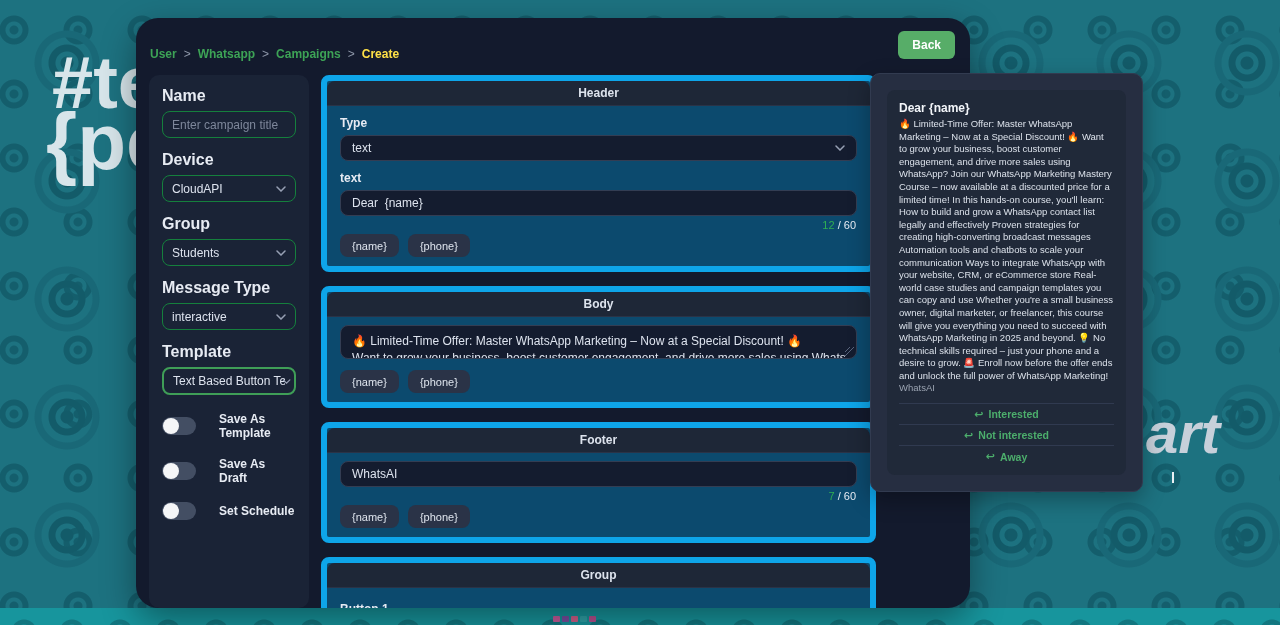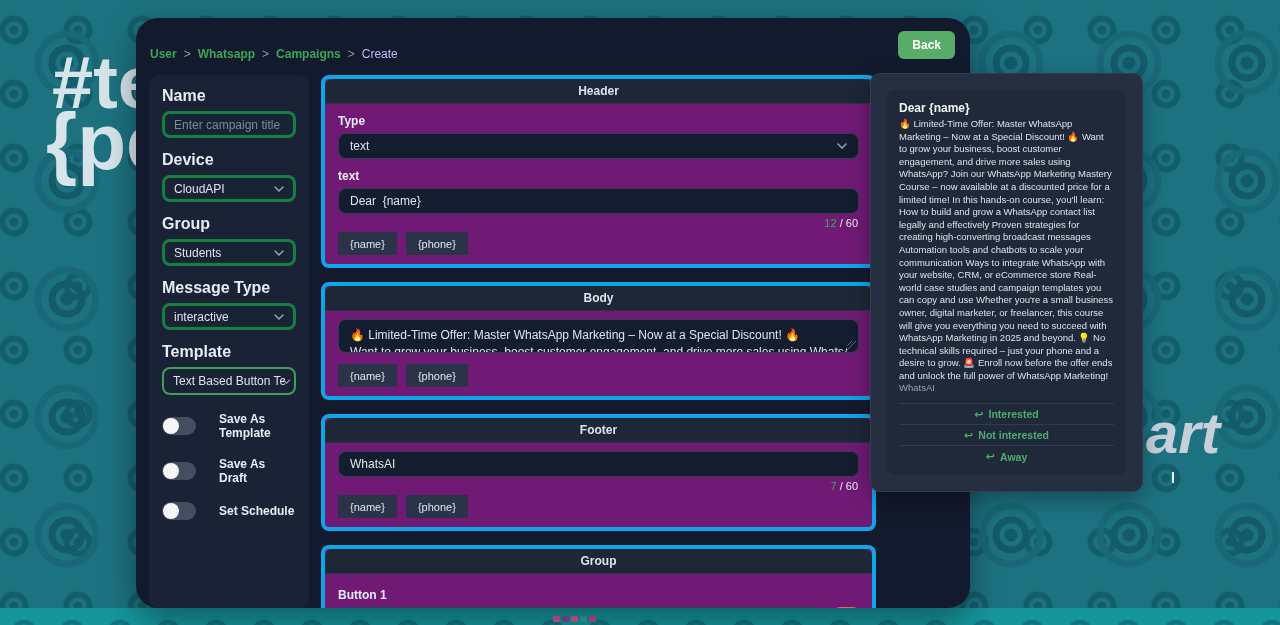--- a/index.html
+++ b/index.html
@@ -37,71 +37,71 @@
   .panel {
     position:absolute; left:136px; top:18px; width:834px; height:590px;
     background:#131a2d; border-radius:22px; z-index:2; overflow:hidden;
     box-shadow:0 12px 34px rgba(0,0,0,.38);
   }
 
   
   .crumbs { position:absolute; left:14px; top:29px; font-size:12px; font-weight:bold; display:flex; gap:7px; align-items:center; }
   .crumb-link { color:#3da356; cursor:pointer; }
   .crumb-sep { color:#8d96a8; font-weight:normal; }
-  .crumb-current { color:#c4b5fd; font-weight:normal; }
+  .crumb-current { color:#fde047; font-weight:bold; }
   .back-btn {
     position:absolute; right:15px; top:13px; background:#57ad68; color:#fff;
     font-size:12px; font-weight:bold; padding:7px 14px; border-radius:6px; border:none; cursor:pointer;
   }
 
   
   .form-card {
     position:absolute; left:13px; top:57px; width:160px; height:533px;
     background:#1a2336; border-radius:10px; padding:12px 13px;
   }
   .f-label { font-size:16px; font-weight:bold; color:#e7ebf3; margin-bottom:6px; }
   .f-field { margin-bottom:13px; }
   .f-input, .f-select {
-    width:100%; height:27px; background:transparent; border:3px solid #15803d; border-radius:8px;
+    width:100%; height:27px; background:transparent; border:1px solid #15803d; border-radius:8px;
     color:#dde3ee; font-size:12px; padding:0 9px; display:flex; align-items:center; position:relative;
     font-family:"Liberation Sans","DejaVu Sans",sans-serif;
   }
   input.f-input::placeholder { color:#7e879b; }
   .f-select { cursor:pointer; justify-content:space-between; }
   .f-select .chev { flex:0 0 auto; }
   .template-box { border:2px solid #3f9e57; height:28px; }
   .template-box .tval { white-space:nowrap; overflow:hidden; width:124px; }
   .template-box .chev { position:absolute; right:3px; }
 
   .toggle-row { display:flex; align-items:center; gap:23px; margin:17px 0; cursor:pointer; }
   .toggle-track { width:34px; height:18px; border-radius:9px; background:#434e63; position:relative; flex:0 0 auto; }
   .toggle-knob { position:absolute; left:1px; top:1px; width:16px; height:16px; border-radius:50%; background:#f5f6f8; }
   .toggle-label { font-size:12px; font-weight:bold; color:#e7ebf3; }
 
   
   .mid { position:absolute; left:185px; top:57px; width:555px; }
-  .section { border:4px solid #0ea5e9; border-radius:8px; margin-bottom:14px; background:#701a75; }
+  .section { border:6px solid #0ea5e9; border-radius:8px; margin-bottom:14px; background:#0c4a6e; }
   .section-title {
     height:25px; background:#1e2737; border-bottom:1px solid #2a3347; border-radius:8px 8px 0 0;
     display:flex; align-items:center; justify-content:center; font-size:12px; font-weight:bold; color:#dde3ed;
   }
   .section-body { padding:8px 13px 9px; }
   .s-label { font-size:12px; font-weight:bold; color:#e7ebf3; margin:2px 0 5px; }
   .s-select, .s-input {
     width:100%; height:26px; background:#141c2f; border:1px solid #333d53; border-radius:8px;
     color:#dde3ee; font-size:12px; padding:0 11px; display:flex; align-items:center; justify-content:space-between;
     font-family:"Liberation Sans","DejaVu Sans",sans-serif;
   }
   .s-input { display:block; line-height:24px; }
   .counter { text-align:right; font-size:11px; font-weight:normal; color:#e6ebf3; padding:3px 1px 2px; height:15px; line-height:12px; }
   .counter .cur { color:#2fae52; }
   .chips { display:flex; gap:9px; margin-top:3px; }
   .chip {
     background:#2a3347; border:none; color:#dfe5ee; font-size:11px; padding:0 12px; height:23px;
-    border-radius:0; cursor:pointer; font-family:"Liberation Sans","DejaVu Sans",sans-serif;
+    border-radius:8px; cursor:pointer; font-family:"Liberation Sans","DejaVu Sans",sans-serif;
   }
   .textarea-fake {
     width:100%; height:34px; background:#141c2f; border:1px solid #333d53; border-radius:8px;
     color:#dde3ee; font-size:12px; padding:7px 11px 0; overflow:hidden; position:relative; line-height:17px;
   }
   .textarea-fake .tline { white-space:nowrap; overflow:hidden; }
   .resize-grip {
     position:absolute; right:2px; bottom:2px; width:9px; height:9px;
     background:linear-gradient(135deg, rgba(0,0,0,0) 0 3px, #5a657e 3px 4px, rgba(0,0,0,0) 4px 6px, #5a657e 6px 7px, rgba(0,0,0,0) 7px);
   }

